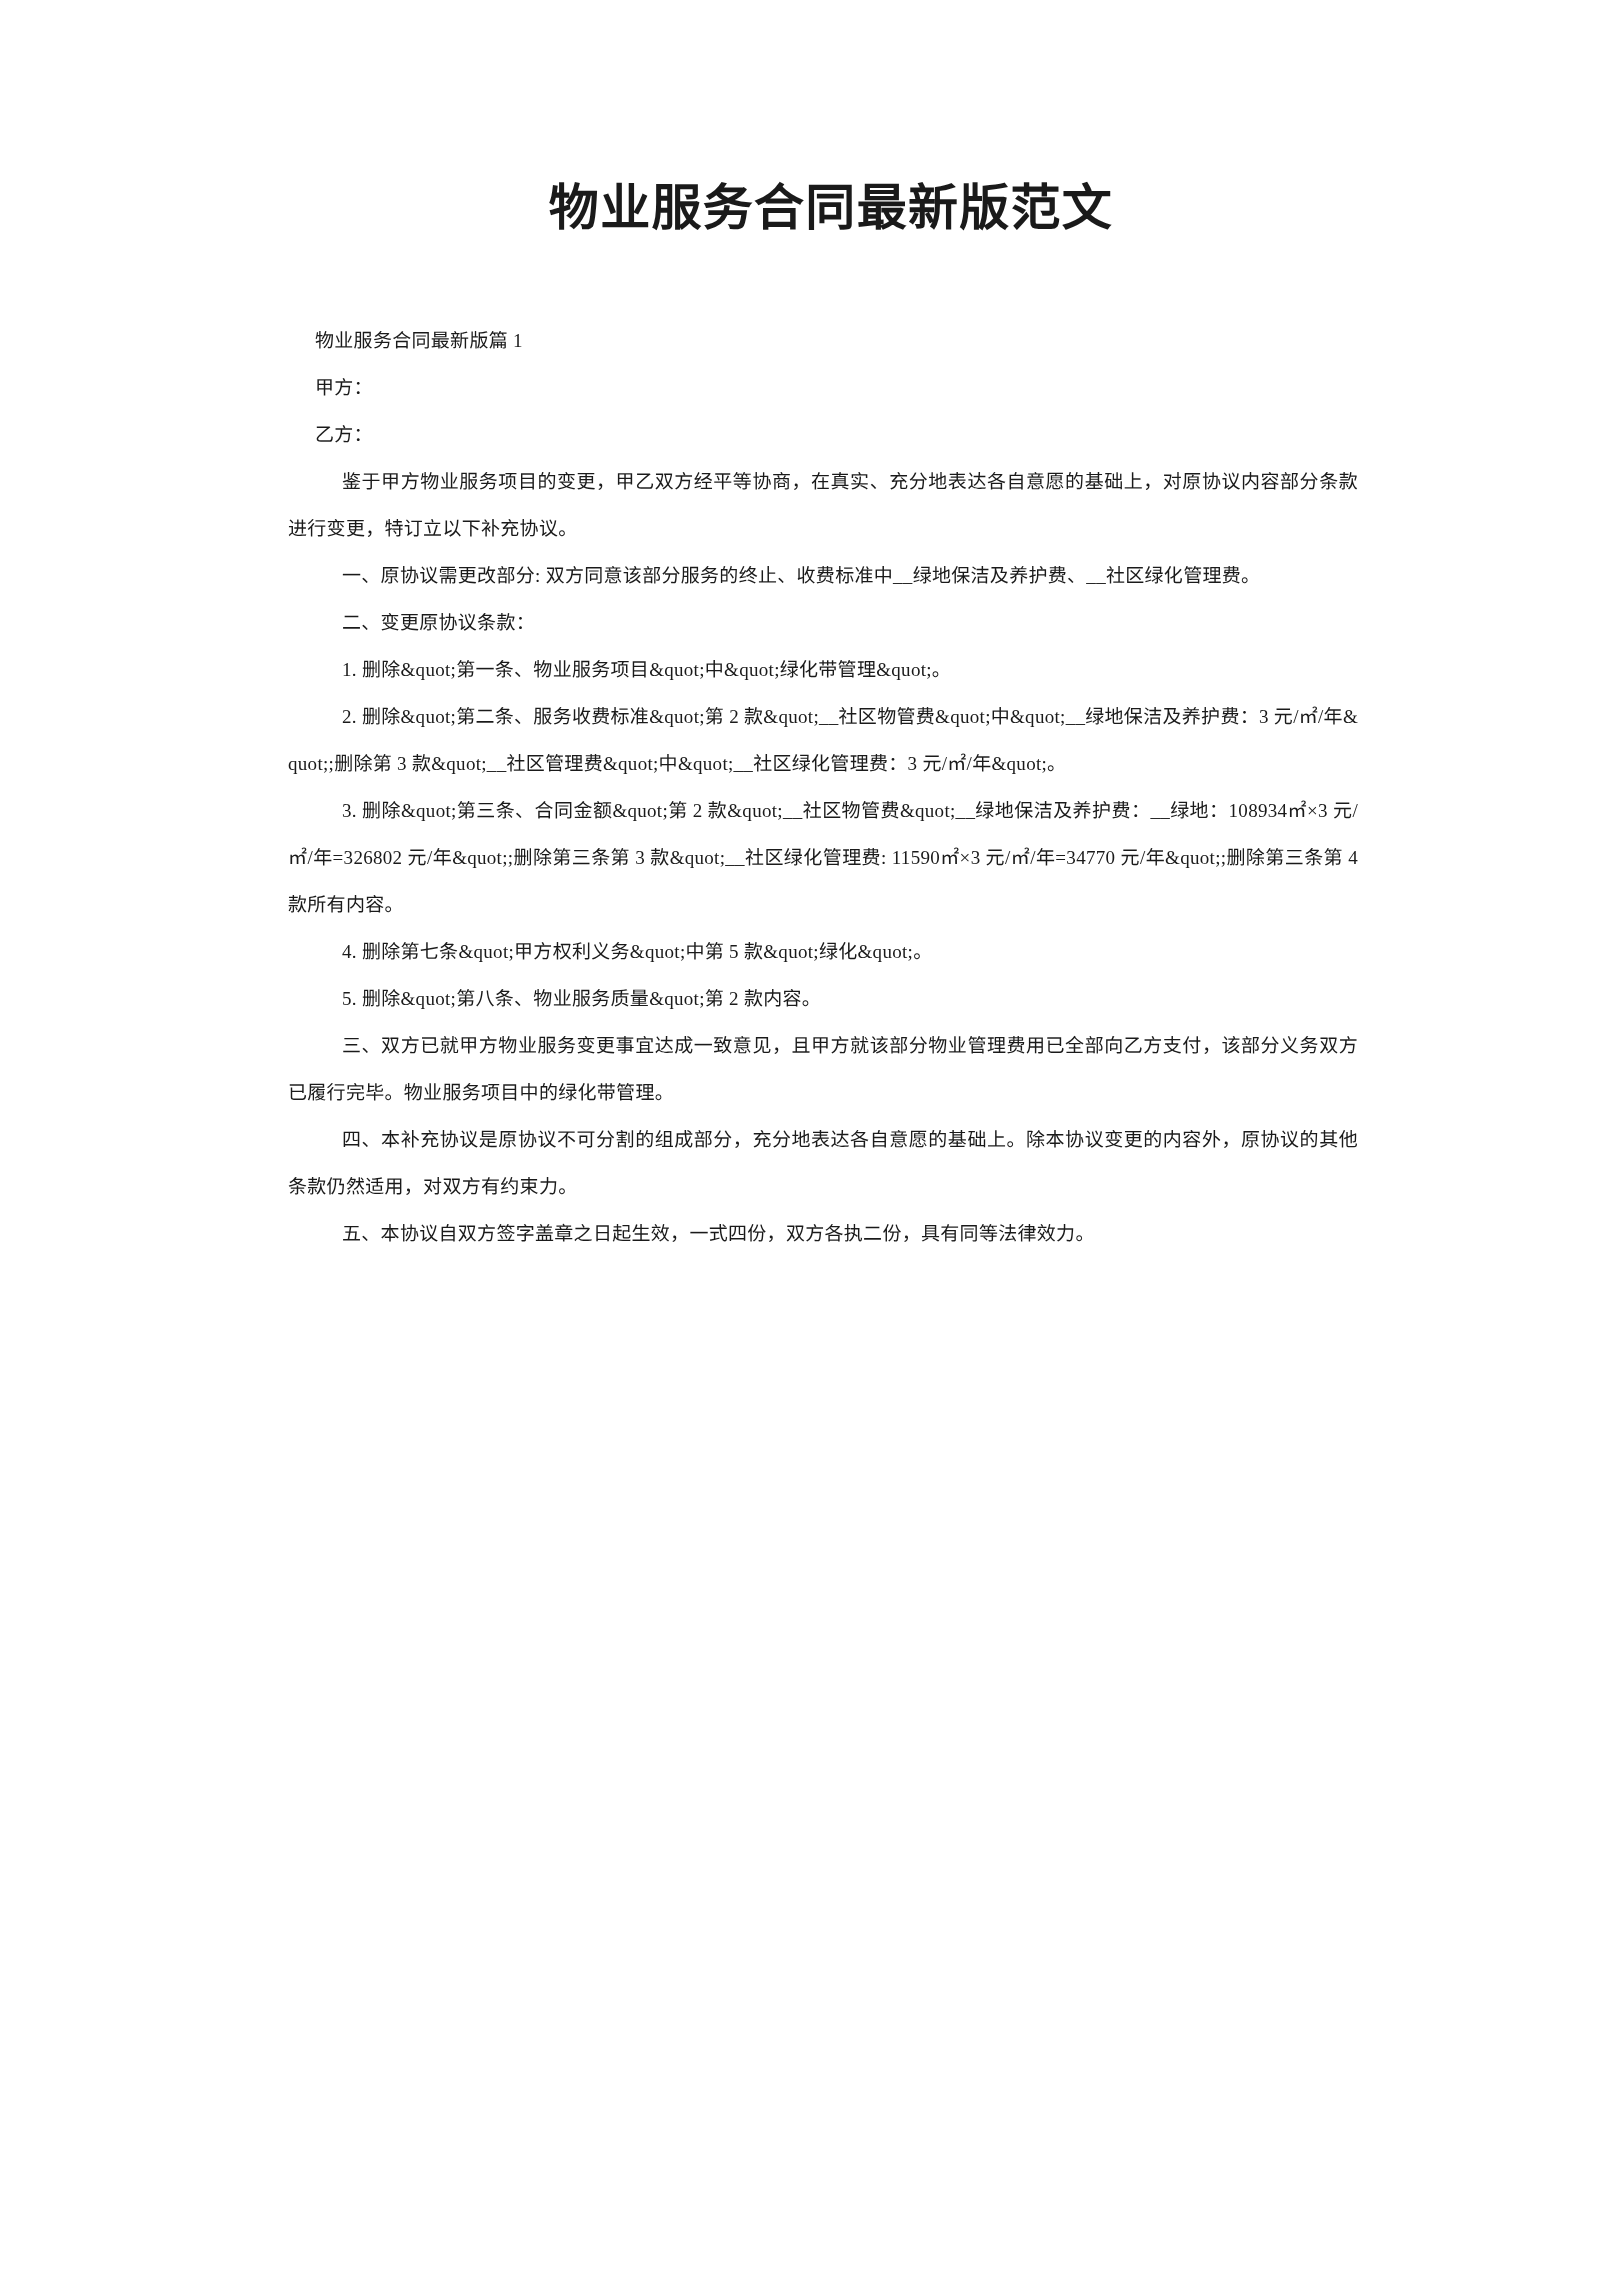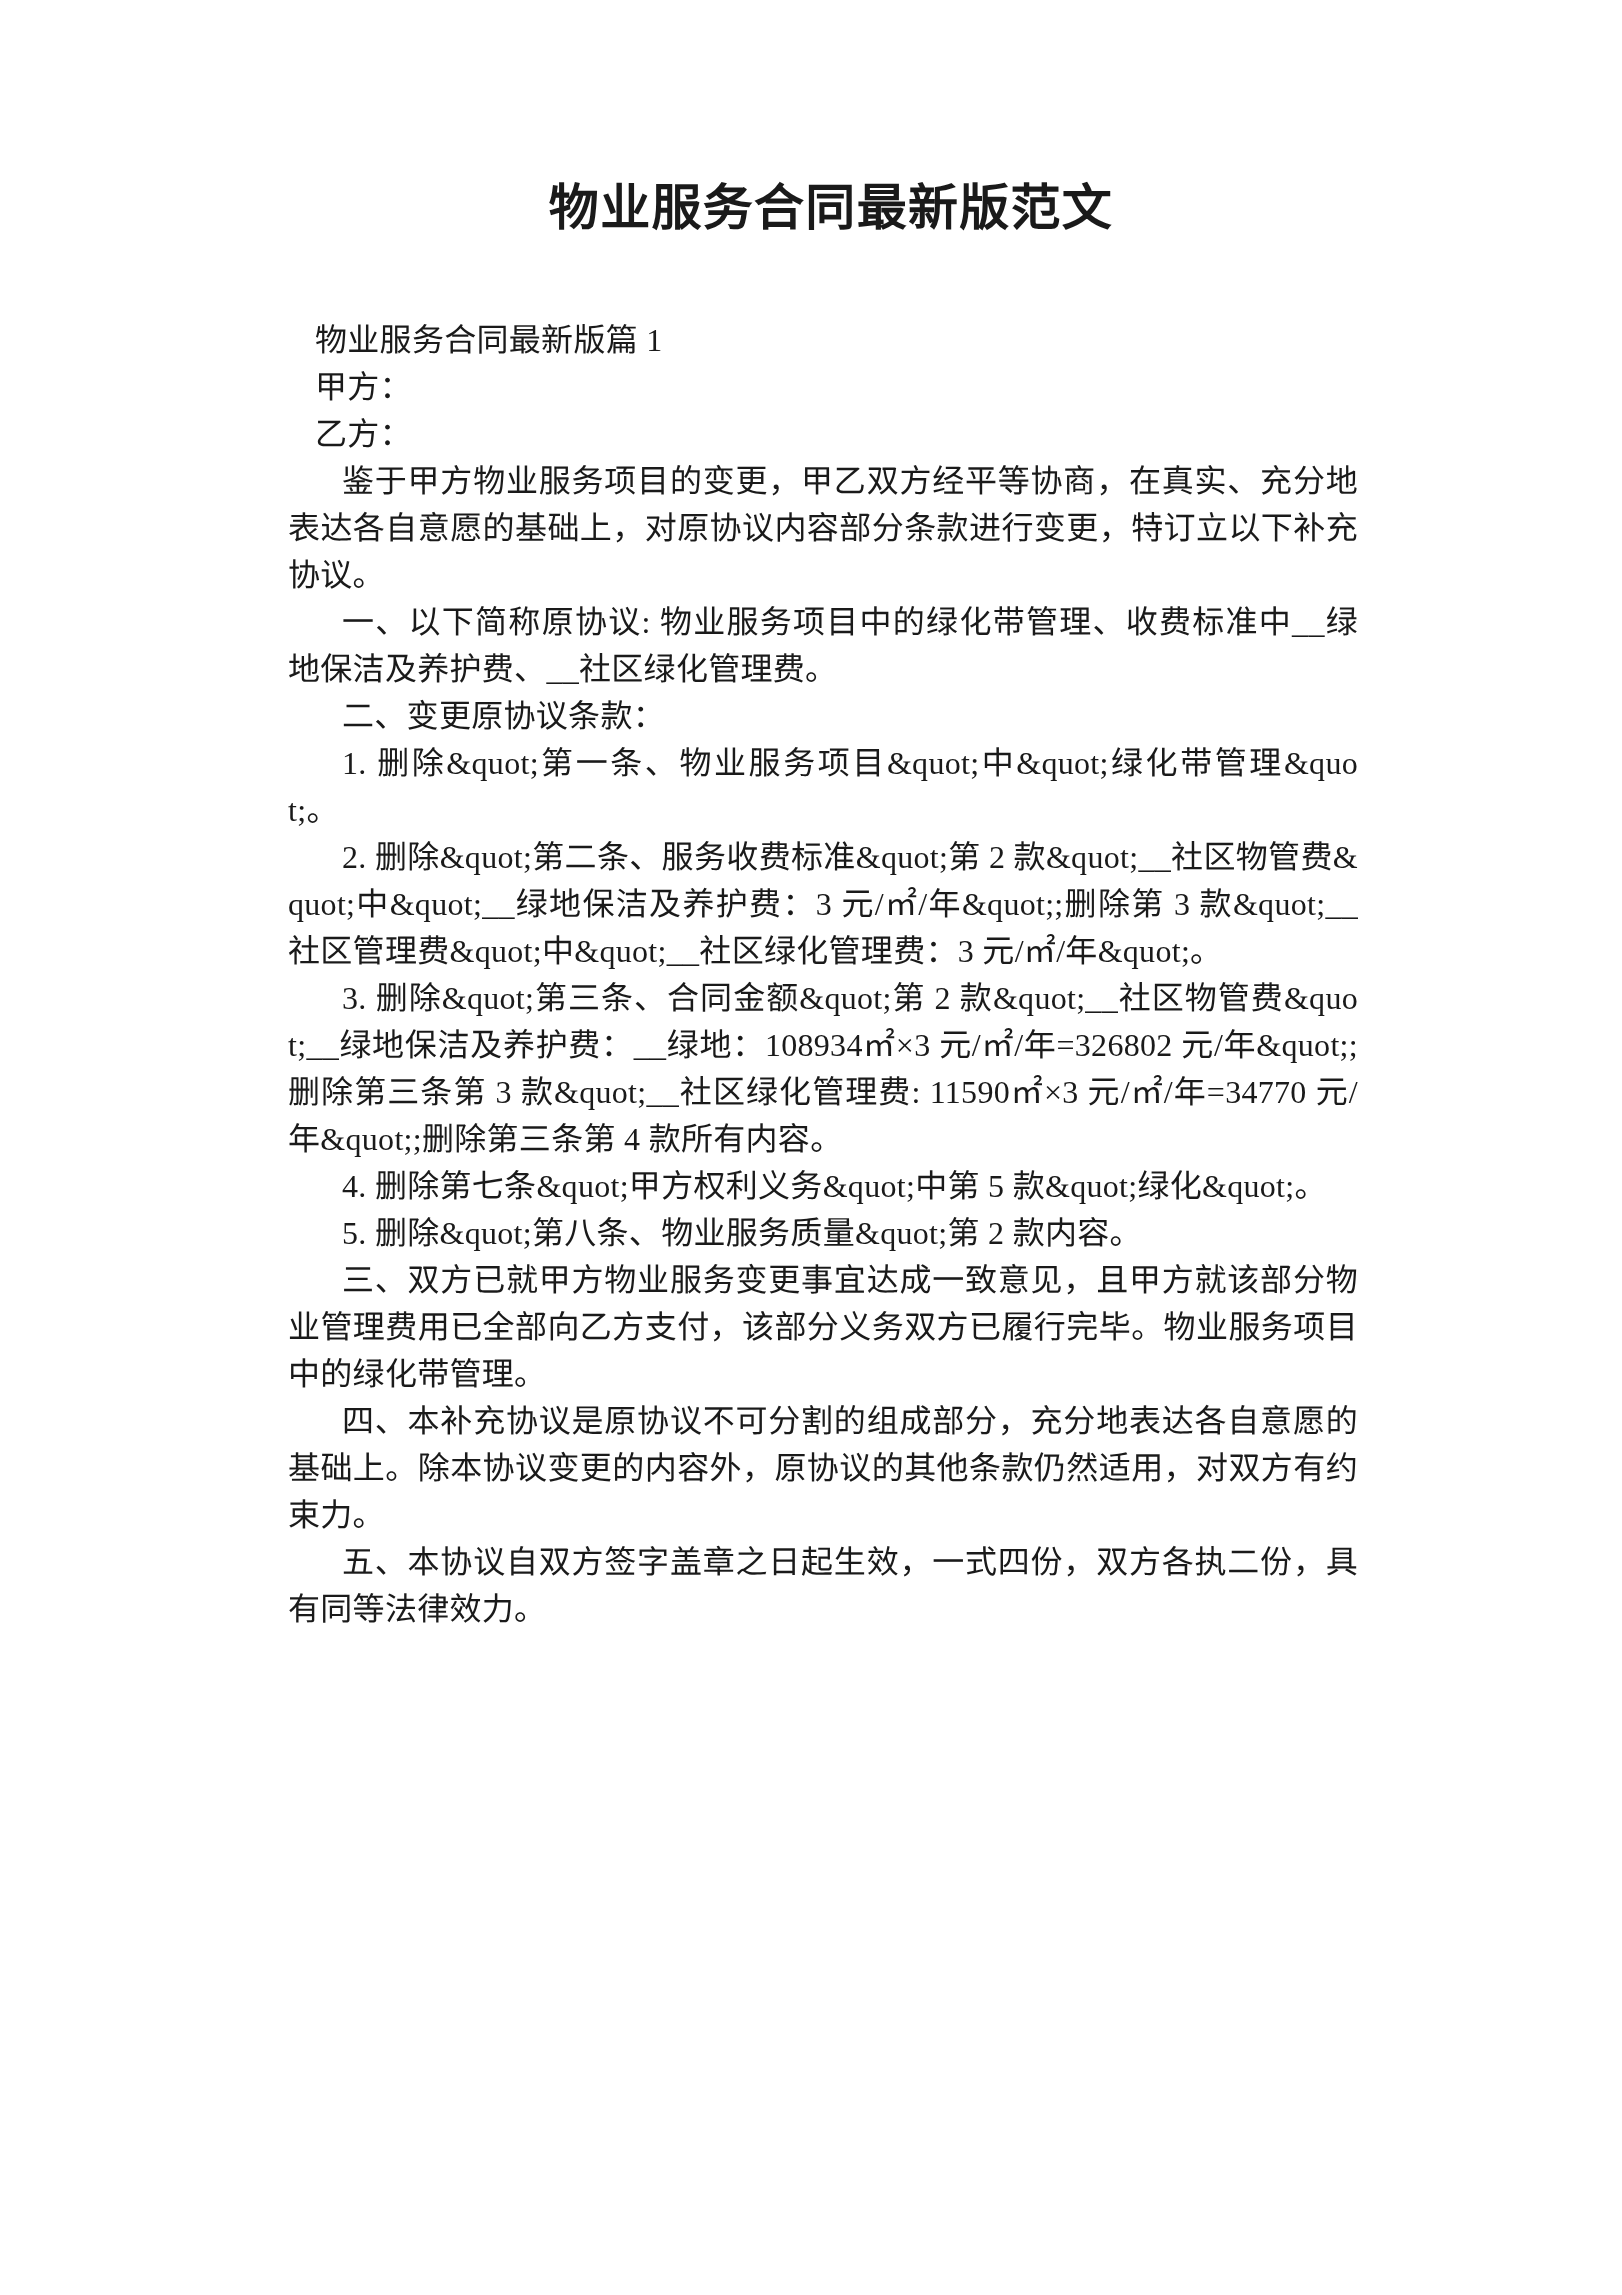--- a/index.html
+++ b/index.html
@@ -39,21 +39,21 @@
     letter-spacing: 1.3px;
     padding-top: 177px;
     padding-bottom: 0;
   }
   .body-block {
     margin-top: 77px;
   }
   p.para {
     margin: 0 16px 0 0;
     padding: 0;
-    font-size: 32px;
+    font-size: 19px;
     line-height: 47px;
     text-align: justify;
     text-justify: inter-ideograph;
     letter-spacing: 0.3px;
     word-break: break-all;
   }
   p.indent2 {
     text-indent: 54px;
   }
   p.indent1 {
@@ -72,21 +72,21 @@
 
       <p class="para indent1">物业服务合同最新版篇 1</p>
 
       <p class="para indent1">甲方：</p>
 
       <p class="para indent1">乙方：</p>
 
 
       <p class="para indent2">鉴于甲方物业服务项目的变更，甲乙双方经平等协商，在真实、充分地表达各自意愿的基础上，对原协议内容部分条款进行变更，特订立以下补充协议。</p>
 
-      <p class="para indent2">一、以下简称原协议: 物业服务项目中的绿化带管理、收费标准中__绿地保洁及养护费、__社区绿化管理费。</p>
+      <p class="para indent2">一、原协议需更改部分: 双方同意该部分服务的终止、收费标准中__绿地保洁及养护费、__社区绿化管理费。</p>
 
       <p class="para indent2">二、变更原协议条款：</p>
 
       <p class="para indent2">1. 删除&amp;quot;第一条、物业服务项目&amp;quot;中&amp;quot;绿化带管理&amp;quot;。</p>
 
       <p class="para indent2">2. 删除&amp;quot;第二条、服务收费标准&amp;quot;第 2 款&amp;quot;__社区物管费&amp;quot;中&amp;quot;__绿地保洁及养护费：3 元/㎡/年&amp;quot;;删除第 3 款&amp;quot;__社区管理费&amp;quot;中&amp;quot;__社区绿化管理费：3 元/㎡/年&amp;quot;。</p>
 
       <p class="para indent2">3. 删除&amp;quot;第三条、合同金额&amp;quot;第 2 款&amp;quot;__社区物管费&amp;quot;__绿地保洁及养护费：__绿地：108934㎡×3 元/㎡/年=326802 元/年&amp;quot;;删除第三条第 3 款&amp;quot;__社区绿化管理费: 11590㎡×3 元/㎡/年=34770 元/年&amp;quot;;删除第三条第 4 款所有内容。</p>
 
       <p class="para indent2">4. 删除第七条&amp;quot;甲方权利义务&amp;quot;中第 5 款&amp;quot;绿化&amp;quot;。</p>

